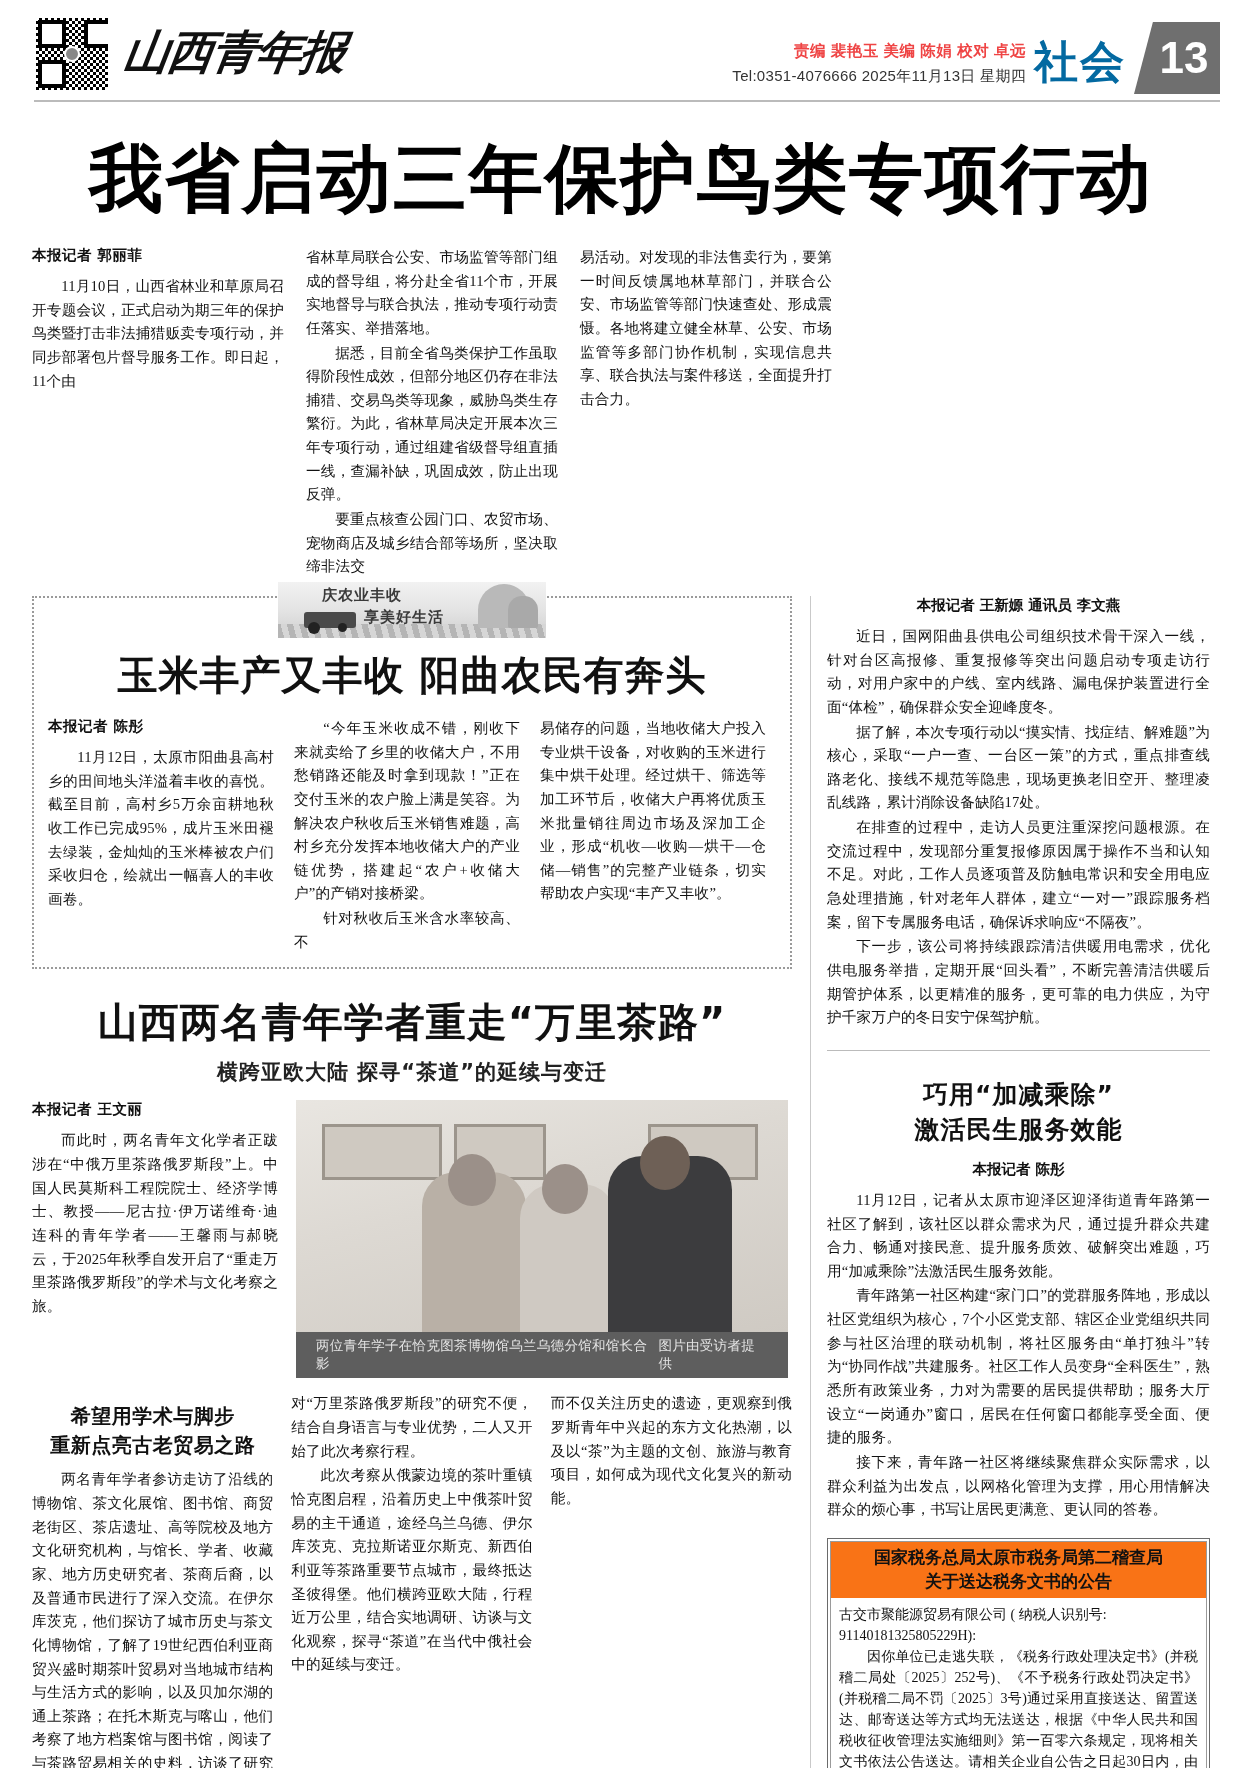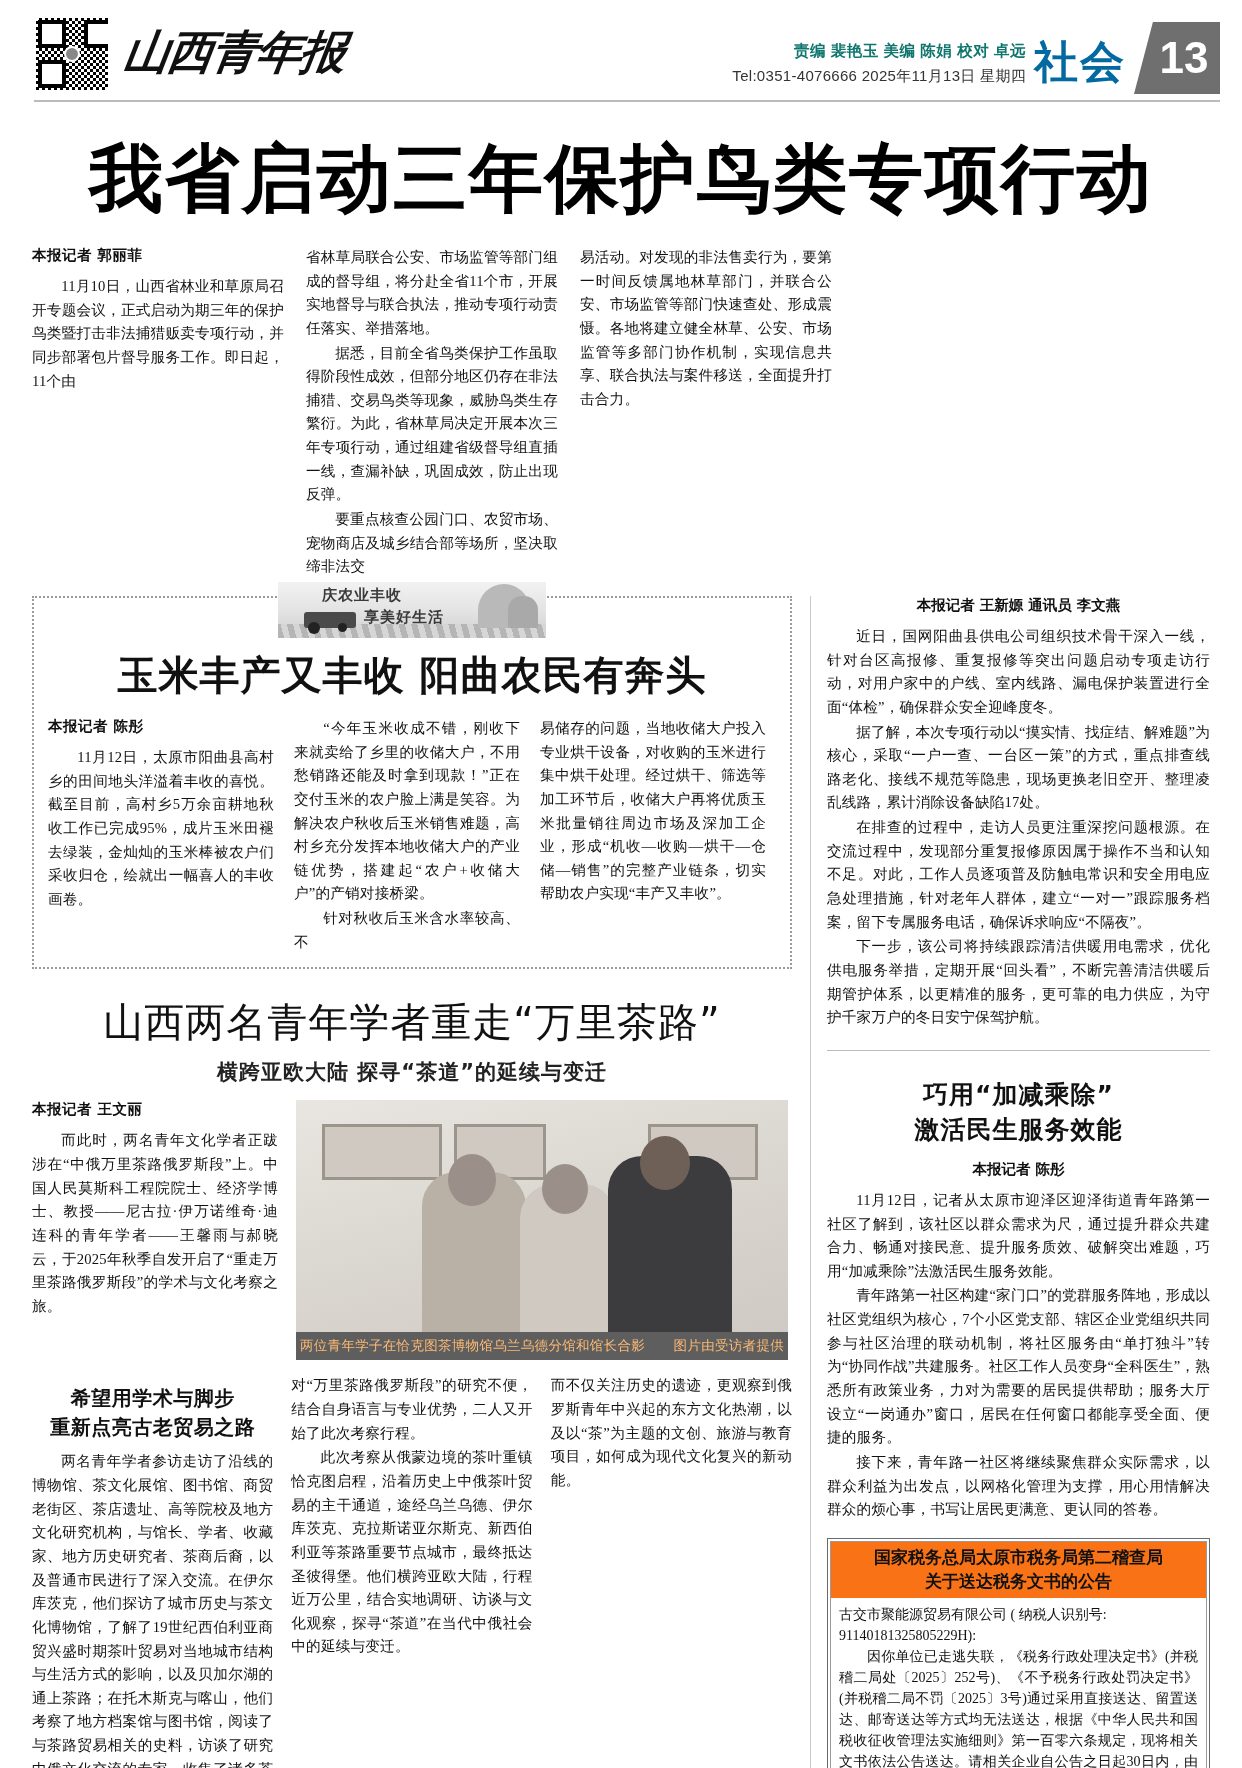--- a/index.html
+++ b/index.html
@@ -31,21 +31,21 @@
   .logo {
     margin-left: 14px; margin-top: 22px;
     font-family: "DejaVu Serif", serif;
     font-size: 46px; font-weight: 700; font-style: italic;
     letter-spacing: -2px; color: #111;
     transform: skewX(-8deg);
   }
   .mast-right { margin-left: auto; display: flex; align-items: flex-end; height: 100px; }
   .mast-info { text-align: right; padding-bottom: 14px; padding-right: 8px;
                font-family: "Liberation Sans", sans-serif; }
-  .mast-info .l1 { font-size: 15.5px; font-weight: 700; letter-spacing: 0.5px; color:#0f766e; margin-bottom:5px;}
+  .mast-info .l1 { font-size: 15.5px; font-weight: 700; letter-spacing: 0.5px; color:#ef4444; margin-bottom:5px;}
   .mast-info .l2 { font-size: 15px; color:#333; letter-spacing: 0.3px; }
   .section-name { font-family: "DejaVu Serif", serif; font-size: 44px; font-weight: 700;
                   color: #0369a1; padding-bottom: 8px; letter-spacing: 2px; }
   .page-badge { width: 86px; height: 72px; background: #6f6f6f; color: #fff;
                 font-family: "Liberation Sans", sans-serif; font-size: 44px; font-weight: 700;
                 display: flex; align-items: center; justify-content: center;
                 margin-left: 8px; margin-bottom: 6px;
                 clip-path: polygon(22% 0, 100% 0, 100% 100%, 0 100%); padding-left:14px;}
   .mast-rule { position: absolute; left: 12px; right: 0; bottom: 6px; height: 2px; background: #bbb; }
 
@@ -98,21 +98,21 @@
   .banner .w2 { position:absolute; left:60px; bottom:6px; width:9px;height:9px;border-radius:50%;background:#222;}
   .banner .field { position:absolute; left:0; right:0; bottom:0; height:14px;
                    background: repeating-linear-gradient(75deg,#b5b5b5 0 6px,#d6d6d6 6px 12px); }
 
   .corn-head { text-align: center; font-family: "DejaVu Sans", sans-serif; font-weight: 700;
                font-size: 40px; letter-spacing: 1px; padding: 6px 0 14px; }
   .corn-cols { display: flex; gap: 20px; }
   .corn-cols .col { width: 226px; }
 
   
-  .tea-head { text-align:center; font-family:"DejaVu Sans", sans-serif; font-weight:400;
+  .tea-head { text-align:center; font-family:"DejaVu Sans", sans-serif; font-weight:700;
               font-size: 40px; letter-spacing: 1px; padding: 4px 0 8px; }
   .tea-sub { text-align:center; font-family:"DejaVu Sans", sans-serif; font-weight:700;
              font-size: 21px; color:#222; padding-bottom: 14px; letter-spacing: 1px;}
   .tea-top { display: flex; gap: 18px; }
   .tea-left { width: 246px; }
   .photo-wrap { width: 492px; }
   .photo {
     width: 492px; height: 232px; position: relative; overflow: hidden;
     background: linear-gradient(165deg,#e9e6e1 0%,#ddd9d3 40%,#cfcac3 100%);
   }
@@ -123,22 +123,22 @@
   .photo .person { position:absolute; bottom:0; border-radius: 34px 34px 0 0; }
   .photo .p1 { left: 126px; width: 104px; height: 160px; background:#b9b0a6; }
   .photo .p2 { left: 224px; width: 96px; height: 148px; background:#cfc9c2; }
   .photo .p3 { left: 312px; width: 124px; height: 176px; background:#3c3c3e; }
   .photo .head { position:absolute; border-radius:50%; background:#9b9089; }
   .photo .h1 { left:152px; bottom:126px; width:48px; height:52px; }
   .photo .h2 { left:246px; bottom:118px; width:46px; height:50px; }
   .photo .h3 { left:344px; bottom:142px; width:50px; height:54px; background:#6e6056;}
   .caption {
     display:flex; justify-content:space-between; align-items:center;
-    background:#5e5e5e; color:#fdba74; font-family:"DejaVu Sans", sans-serif;
-    font-size: 13.5px; padding: 5px 4px; letter-spacing:0.3px;
+    background:#5e5e5e; color:#e5e5e5; font-family:"DejaVu Sans", sans-serif;
+    font-size: 13.5px; padding: 5px 20px; letter-spacing:0.3px;
   }
   .tea-bottom { display:flex; gap: 18px; padding-top: 14px; }
   .tea-bottom .col { width: 246px; }
   .sub-head { text-align:center; font-family:"DejaVu Sans", sans-serif; font-weight:700;
               font-size: 20px; line-height:1.45; padding: 10px 0 8px; letter-spacing:0.5px; }
 
   
   .rr-head { text-align:center; font-family:"DejaVu Sans", sans-serif; font-weight:700;
              font-size: 25px; line-height: 1.42; letter-spacing: 1px; padding: 8px 0 12px; }
   .rr-byline { text-align:center; font-family:"DejaVu Sans", sans-serif; font-weight:700;

